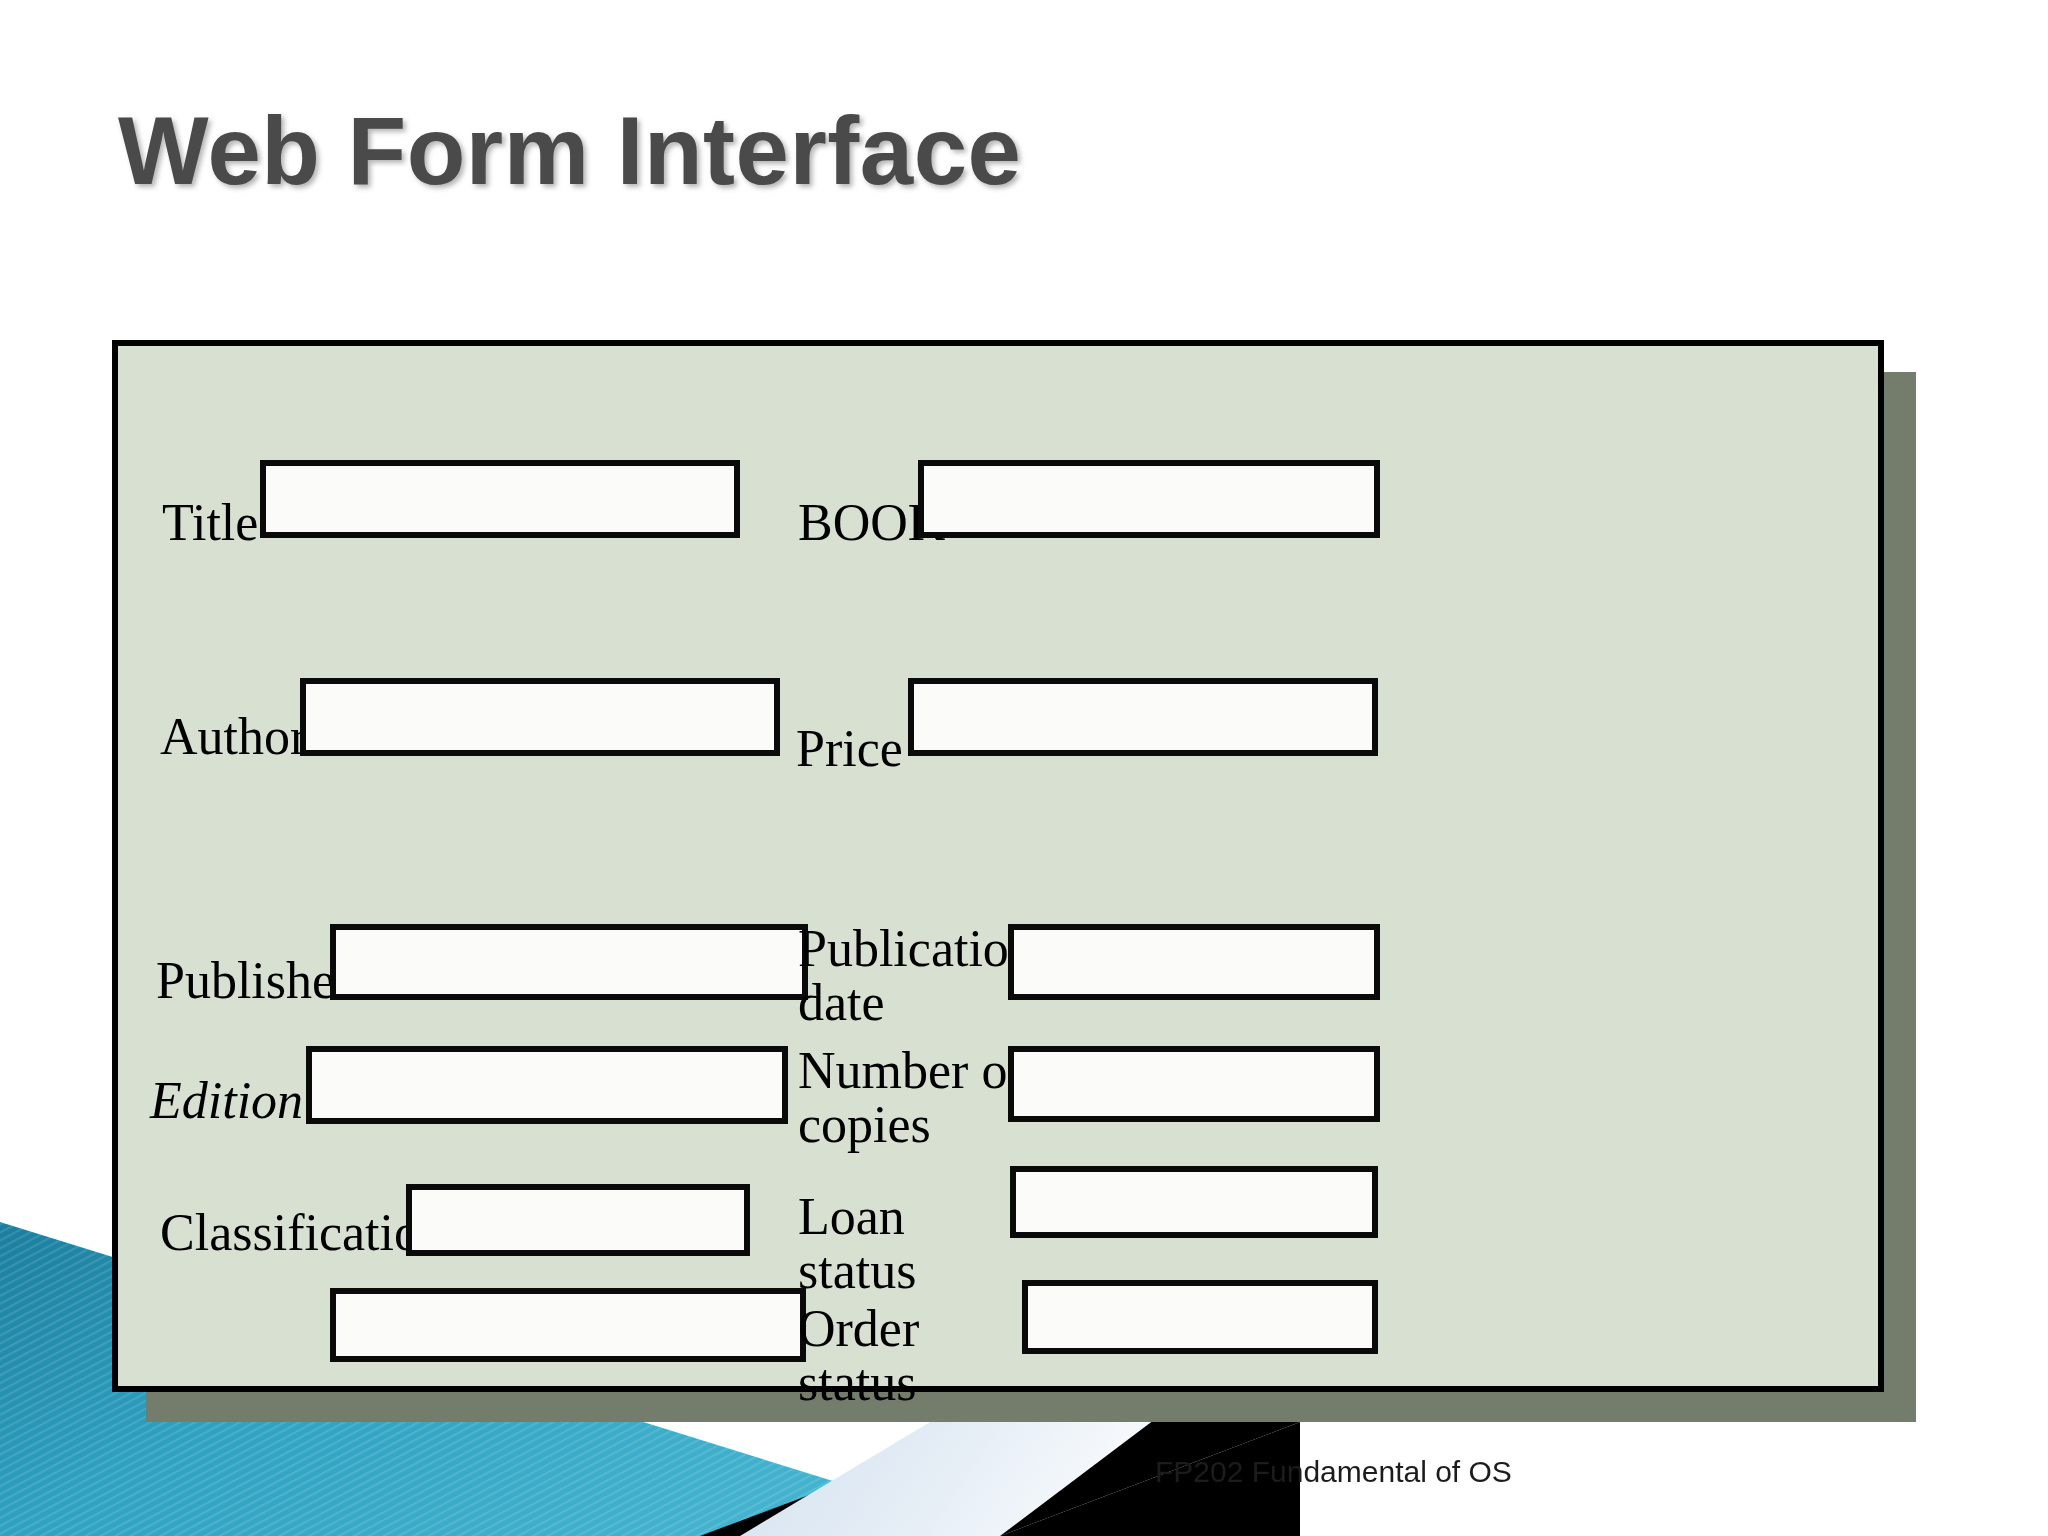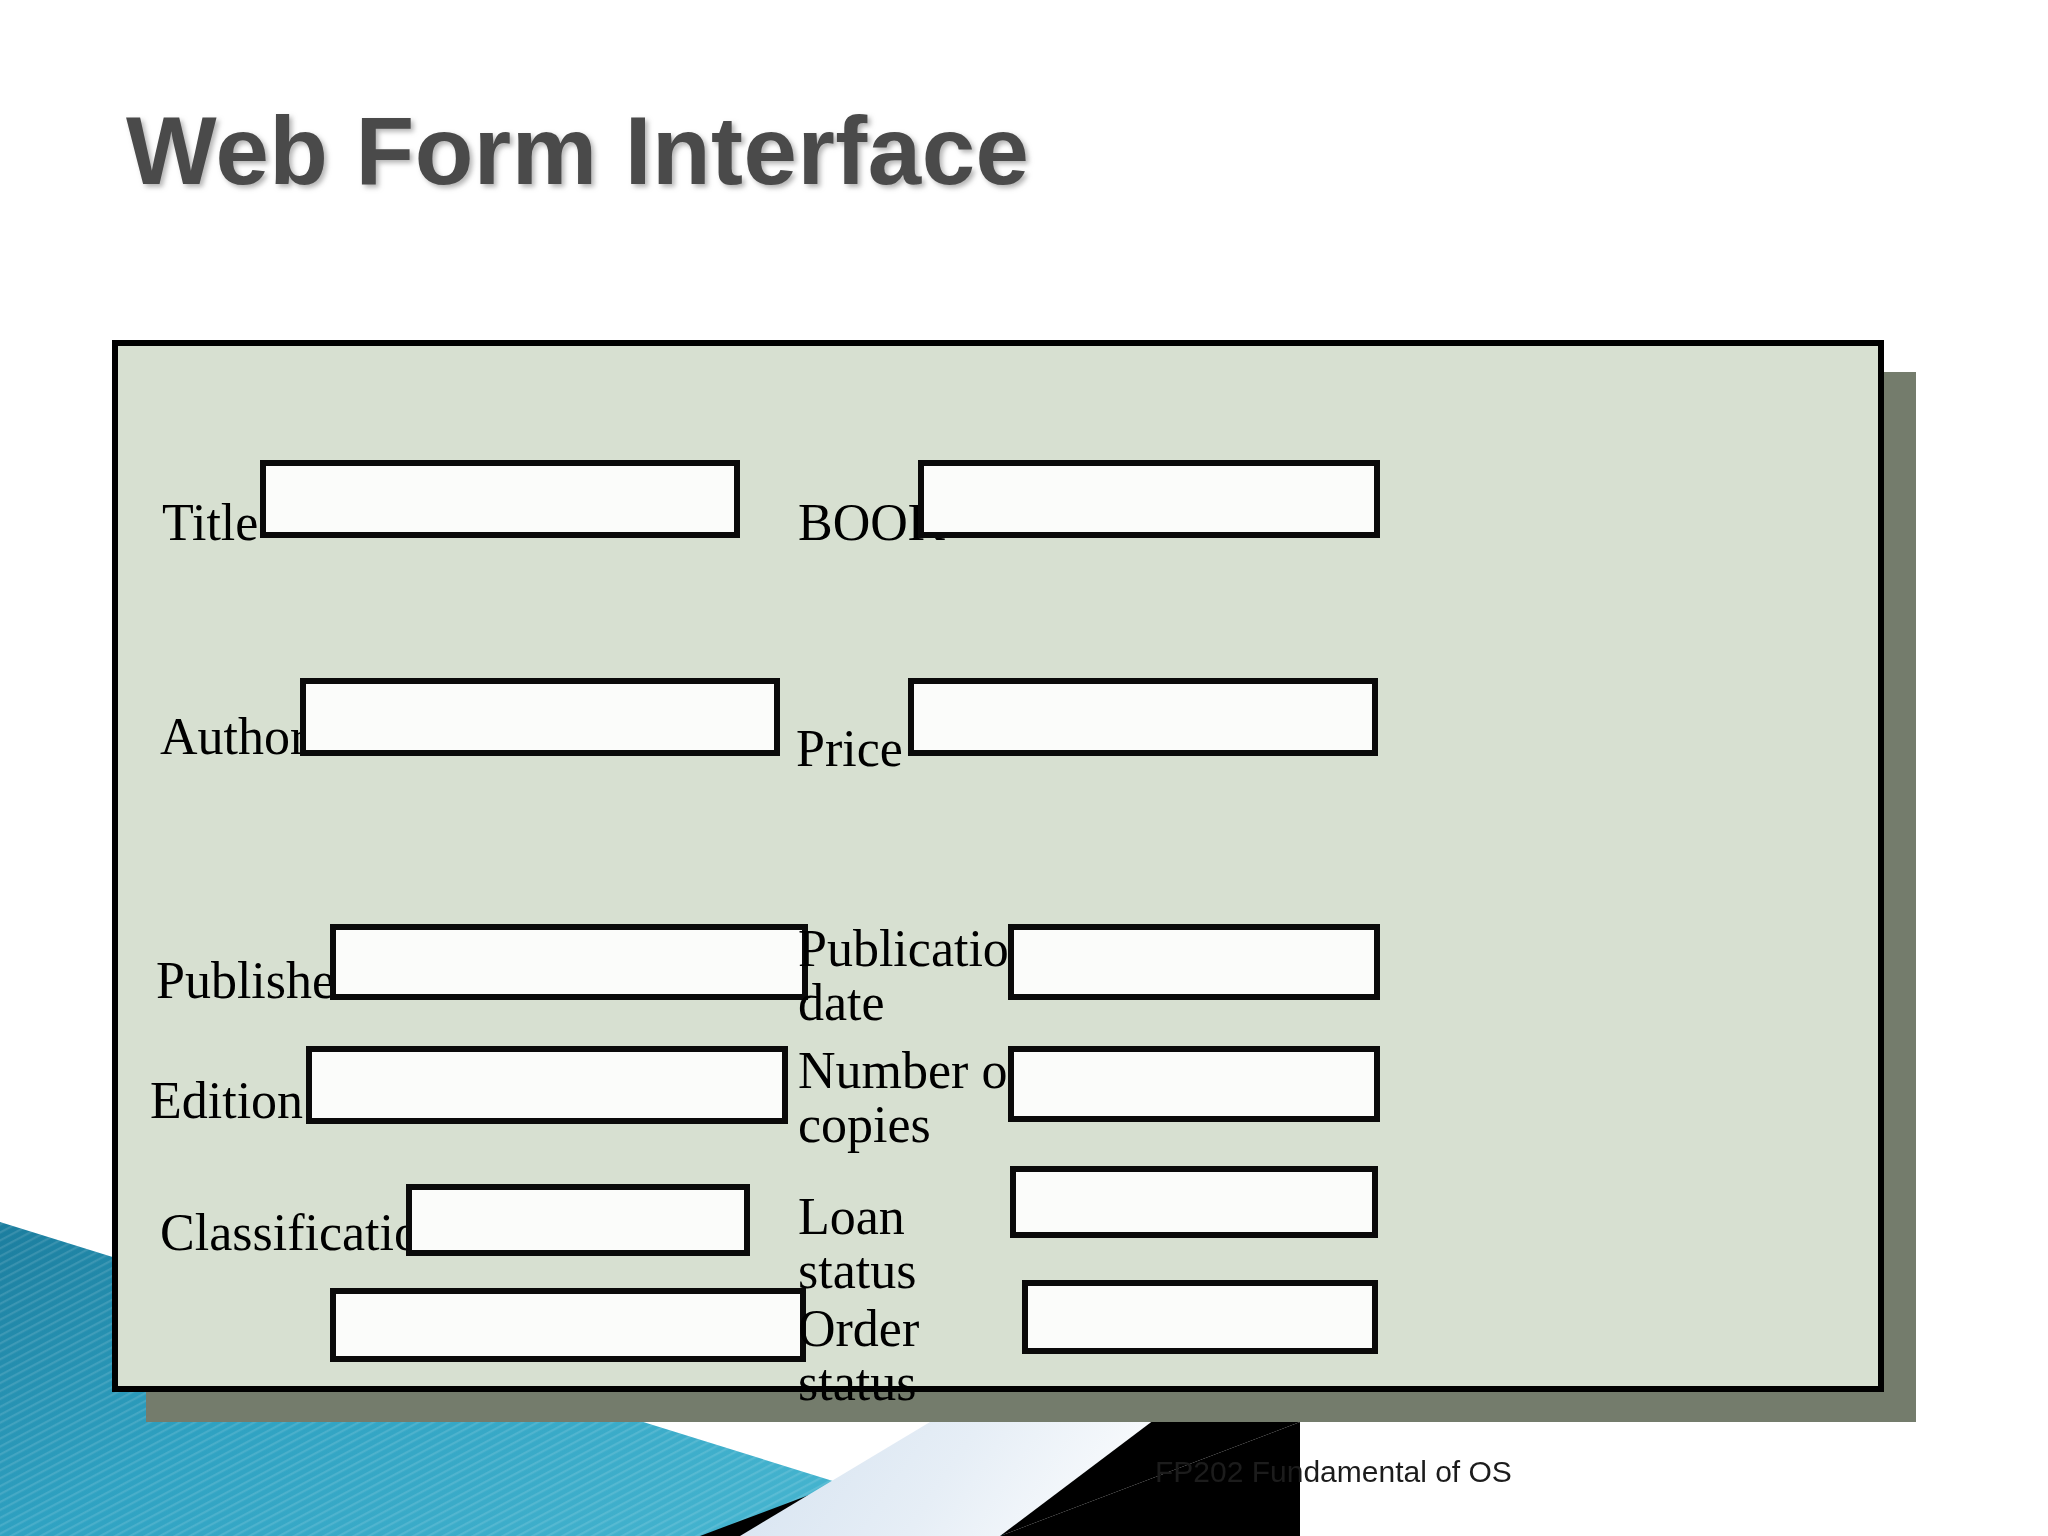--- a/index.html
+++ b/index.html
@@ -12,21 +12,21 @@
     width: 2048px;
     height: 1536px;
     background: #ffffff;
     overflow: hidden;
     font-family: "Liberation Serif", serif;
   }
 
   
   #slide-title {
     position: absolute;
-    left: 126px;
+    left: 118px;
     top: 96px;
     font-family: "Liberation Sans", sans-serif;
     font-size: 96px;
     font-weight: 600;
     letter-spacing: 0.5px;
     color: #4a4a4a;
     text-shadow: 3px 3px 5px rgba(120,120,120,0.55);
     white-space: nowrap;
   }
 
@@ -141,21 +141,21 @@
 
     <div class="field-label" style="left:44px; top:150px;">Title</div>
     <div class="field-box" style="left:142px; top:114px; width:480px; height:78px;" title=""></div>
 
     <div class="field-label" style="left:42px; top:364px;">Author</div>
     <div class="field-box" style="left:182px; top:332px; width:480px; height:78px;" title=""></div>
 
     <div class="field-label" style="left:38px; top:608px;">Publisher</div>
     <div class="field-box" style="left:212px; top:578px; width:478px; height:76px;" title=""></div>
 
-    <div class="field-label" style="left:32px; top:728px;">Edition</div>
+    <div class="field-label" style="left:32px; top:728px;font-style:italic;">Edition</div>
     <div class="field-box" style="left:188px; top:700px; width:482px; height:78px;" title=""></div>
 
     <div class="field-label" style="left:42px; top:860px;">Classification</div>
     <div class="field-box" style="left:288px; top:838px; width:344px; height:72px;" title=""></div>
 
     <div class="field-box" style="left:212px; top:942px; width:476px; height:74px;" title=""></div>
 
     <div class="field-label" style="left:680px; top:150px;">BOOK</div>
     <div class="field-box" style="left:800px; top:114px; width:462px; height:78px;" title=""></div>
 

